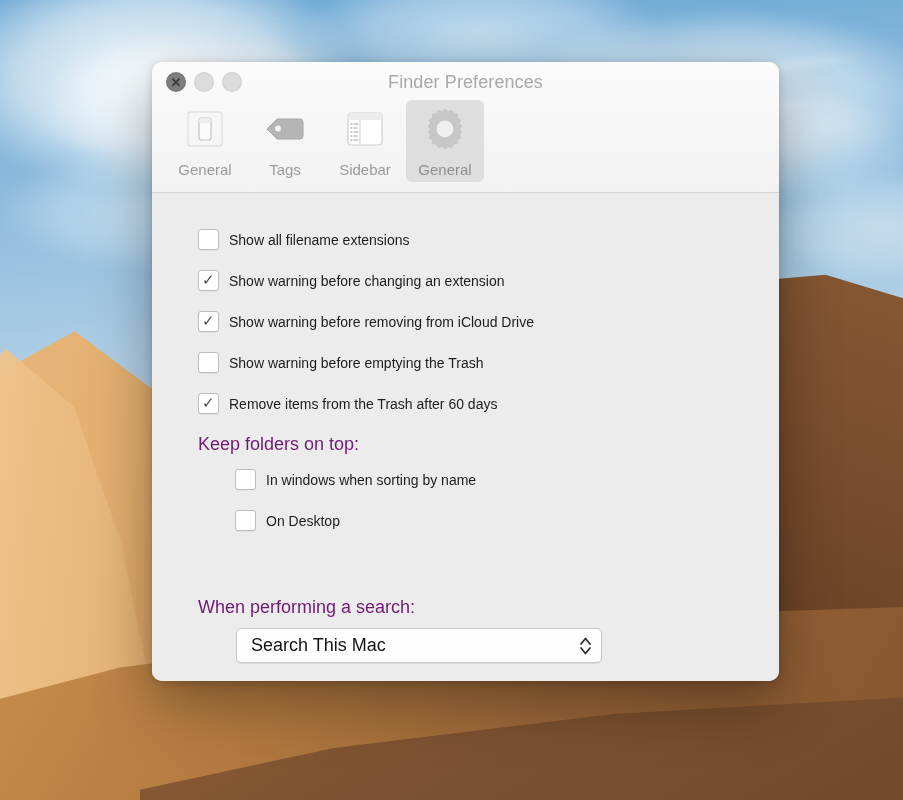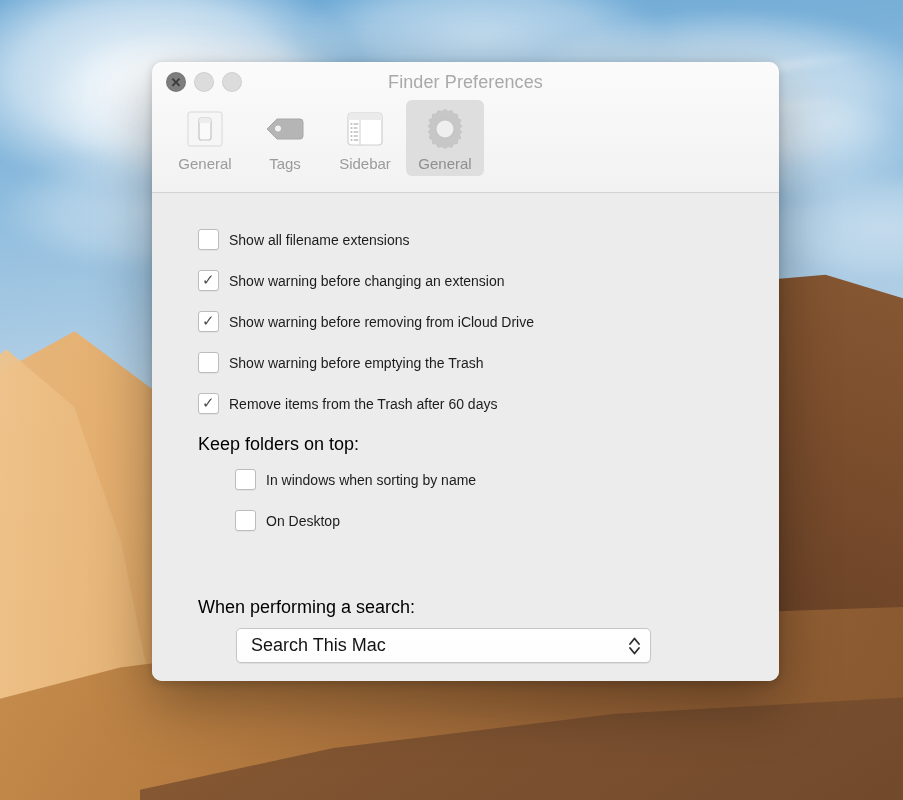--- a/index.html
+++ b/index.html
@@ -171,21 +171,21 @@
     align-items: flex-start;
     gap: 2px;
   }
   .tab {
     width: 74px;
     padding: 6px 2px 4px;
     border-radius: 6px;
     display: flex;
     flex-direction: column;
     align-items: center;
-    gap: 3px;
+    gap: 9px;
     cursor: default;
   }
   .tab.selected {
     background: #dedede;
   }
   .tab-icon {
     width: 46px; height: 46px;
     display: flex;
     align-items: center;
     justify-content: center;
@@ -232,31 +232,31 @@
     color: #4b4b4b;
     line-height: 19px;
   }
   .check-label {
     font-size: 14px;
     color: #1c1c1c;
     white-space: nowrap;
   }
   .group-label {
     font-size: 18px;
-    color: #000000;
+    color: #701a75;
     margin-top: 10px;
     margin-bottom: 4px;
   }
   .search-section {
     margin-top: 56px;
   }
   .popup-button {
     margin-top: 10px;
     margin-left: 38px;
-    width: 415px;
+    width: 366px;
     height: 35px;
     background: linear-gradient(180deg, #ffffff 0%, #fdfdfd 100%);
     border: 1px solid #c6c6c6;
     border-radius: 5px;
     box-shadow: 0 1px 1px rgba(0,0,0,0.07);
     display: flex;
     align-items: center;
     justify-content: space-between;
     padding: 0 9px 0 14px;
     box-sizing: border-box;

